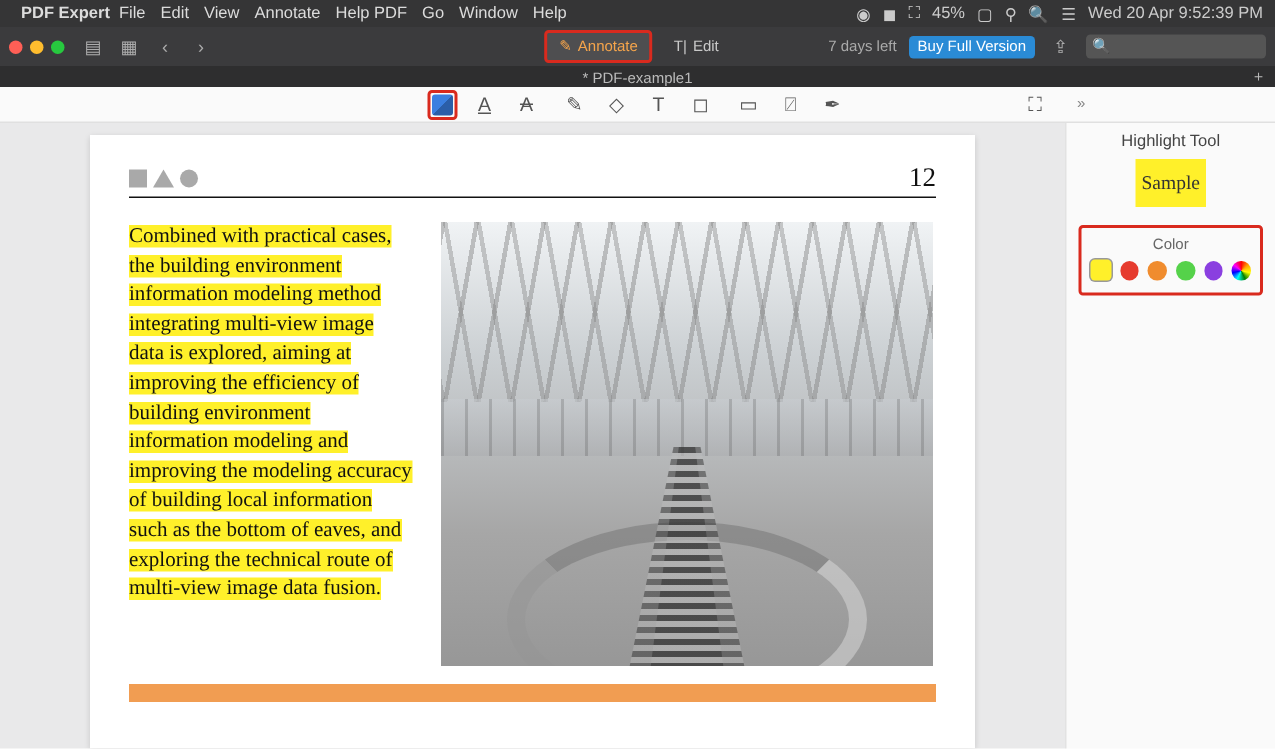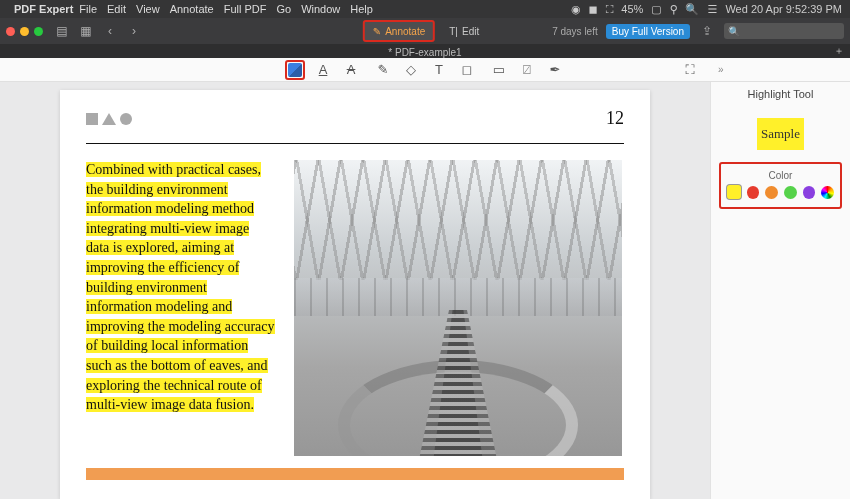--- a/index.html
+++ b/index.html
@@ -33,21 +33,21 @@
 .anno-bar .grp { display: flex; gap: 8px; align-items: center; }
 .anno-bar .tool { width: 20px; height: 20px; display: flex; align-items: center; justify-content: center; color: #555; font-size: 13px; }
 .anno-bar .tool.hl { border: 2px solid #d92a1e; border-radius: 3px; padding: 0; }
 .anno-bar .hl-swatch { width: 14px; height: 14px; background: linear-gradient(135deg, #3b7fe0 50%, #2b5ea8 50%); border-radius: 2px; }
 .anno-bar .expand { position: absolute; right: 150px; }
 .anno-bar .chev { position: absolute; left: 718px; color: #888; font-size: 10px; }
 
 .workspace { display: flex; height: calc(501px - 18px - 26px - 16px - 24px); }
 .canvas { flex: 1; background: #e9e9ea; overflow: hidden; padding: 8px 0 0 0; display: flex; justify-content: center; }
 .page { width: 590px; background: #fff; box-shadow: 0 1px 4px rgba(0,0,0,.15); padding: 18px 26px; font-family: Georgia, 'Times New Roman', serif; color: #111; }
-.page-head { display: flex; align-items: center; border-bottom: 1px solid #111; padding-bottom: 14px; margin-bottom: 16px; }
+.page-head { display: flex; align-items: center; border-bottom: 1px solid #111; padding-bottom: 2px; margin-bottom: 16px; }
 .page-head .shapes { display: flex; gap: 4px; align-items: center; }
 .sq { width: 12px; height: 12px; background: #a9a9a9; }
 .tri { width: 0; height: 0; border-left: 7px solid transparent; border-right: 7px solid transparent; border-bottom: 12px solid #a9a9a9; }
 .ci { width: 12px; height: 12px; background: #a9a9a9; border-radius: 50%; }
 .page-num { margin-left: auto; font-size: 18px; font-weight: 400; }
 .columns { display: flex; gap: 18px; }
 .text-col { width: 190px; font-size: 14px; line-height: 1.4; }
 .text-col .hl { background: #fff02a; }
 .img-col { flex: 1; }
 .photo { width: 328px; height: 296px; background: #b8b8b8; position: relative; overflow: hidden; }
@@ -62,41 +62,41 @@
   background: repeating-linear-gradient(90deg, rgba(80,80,80,.25) 0 2px, transparent 2px 16px); }
 .photo .ring { position: absolute; left: 50%; top: 200px; width: 240px; height: 130px; transform: translateX(-50%);
   border: 12px solid rgba(210,210,210,.6); border-radius: 50%; border-top-color: rgba(120,120,120,.55); border-left-color: rgba(150,150,150,.55); }
 .photo .esc { position: absolute; left: 50%; top: 150px; width: 90px; height: 180px; transform: translateX(-50%);
   background: repeating-linear-gradient(180deg, rgba(60,60,60,.55) 0 4px, rgba(190,190,190,.4) 4px 8px); clip-path: polygon(40% 0, 60% 0, 100% 100%, 0 100%); }
 .photo .esc2 { position: absolute; left: 50%; top: 150px; width: 68px; height: 180px; transform: translateX(-50%);
   background: repeating-linear-gradient(180deg, rgba(50,50,50,.55) 0 4px, rgba(180,180,180,.45) 4px 8px); clip-path: polygon(42% 0, 58% 0, 92% 100%, 8% 100%); }
 .bar-orange { height: 12px; background: #f19d52; margin-top: 12px; }
 
 .sidebar { width: 140px; border-left: 1px solid #e2e2e2; background: #fafafa; padding: 6px 8px; font-size: 11px; color: #333; }
-.sidebar .title { text-align: center; color: #444; margin-bottom: 18px; }
+.sidebar .title { text-align: center; color: #444; margin-bottom: 6px; }
 .sidebar .sample { background: #fff02a; display: inline-block; padding: 8px 4px; font-size: 13px; font-family: Georgia, serif; }
 .sidebar .sample-wrap { text-align: center; margin-bottom: 12px; }
 .sidebar .color-box { border: 2px solid #d92a1e; border-radius: 3px; padding: 6px 6px 8px; }
 .sidebar .color-label { font-size: 10px; color: #666; margin-bottom: 4px; text-align: center; }
 .sidebar .swatches { display: flex; gap: 6px; align-items: center; flex-wrap: nowrap; }
 .sw { width: 13px; height: 13px; border-radius: 50%; }
 .sw.sel { width: 14px; height: 14px; border-radius: 3px; box-shadow: 0 0 0 1px #999; }
 .sw-rainbow { background: conic-gradient(red, orange, yellow, green, cyan, blue, magenta, red); }
 </style>
 </head>
 <body>
 
 <div class="menubar">
   <span class="apple"></span>
   <span class="app-name">PDF Expert</span>
   <span class="menu-item">File</span>
   <span class="menu-item">Edit</span>
   <span class="menu-item">View</span>
   <span class="menu-item">Annotate</span>
-  <span class="menu-item">Full PDF</span>
+  <span class="menu-item">Help PDF</span>
   <span class="menu-item">Go</span>
   <span class="menu-item">Window</span>
   <span class="menu-item">Help</span>
   <div class="right">
     <span class="glyph">◉</span>
     <span class="glyph">◼</span>
     <span class="glyph">⛶</span>
     <span class="glyph">45%</span>
     <span class="glyph">▢</span>
     <span class="glyph">⚲</span>

